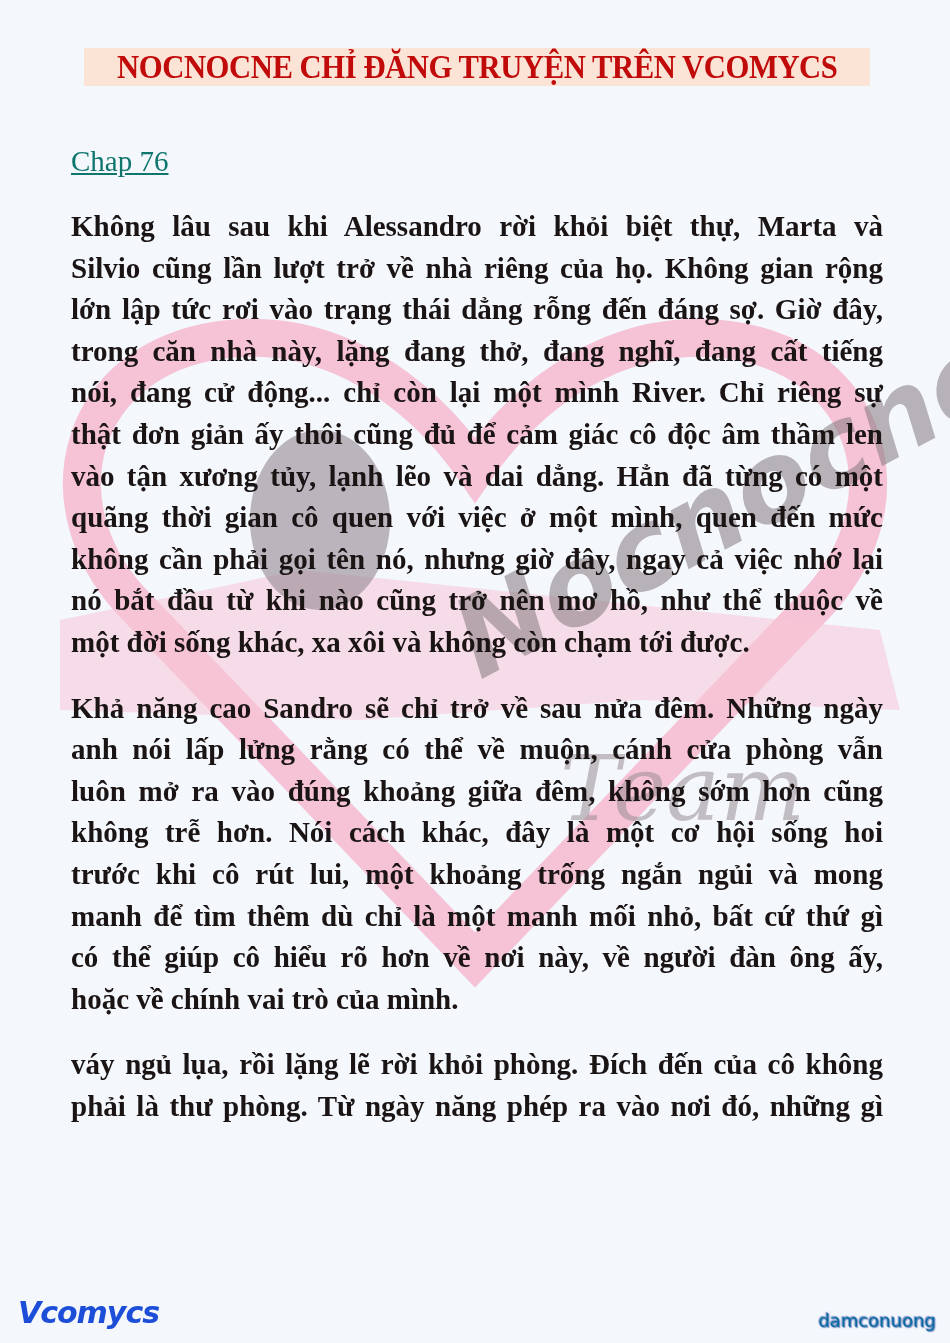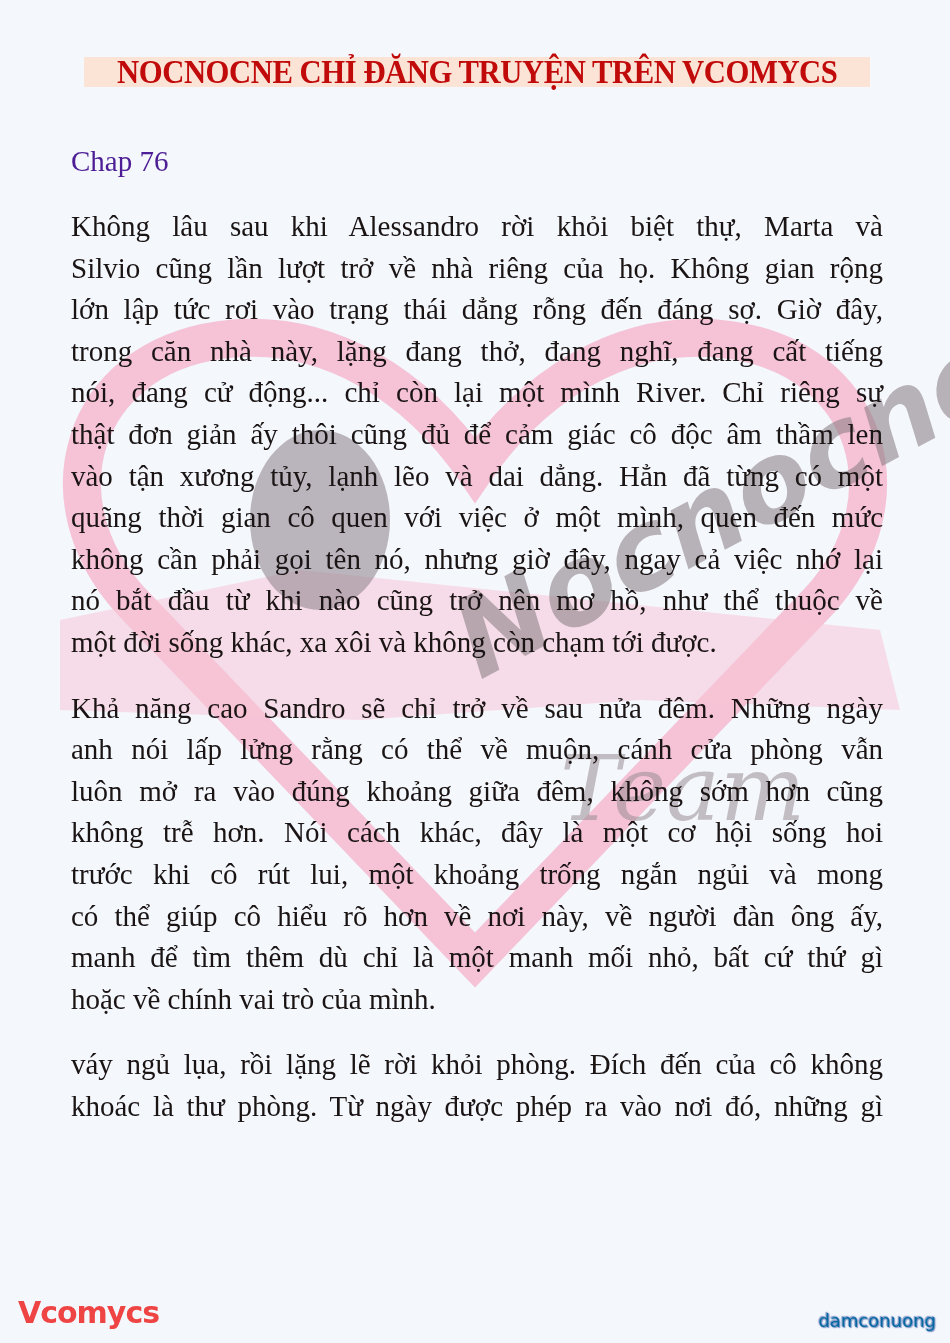--- a/index.html
+++ b/index.html
@@ -3,44 +3,44 @@
 <meta charset="utf-8">
 <style>
   html, body { margin: 0; padding: 0; }
   body {
     width: 950px; height: 1343px; overflow: hidden; position: relative;
     background: #f4f7fc;
     font-family: "DejaVu Serif", "Liberation Serif", serif;
   }
   .watermark { position: absolute; left: 0; top: 300px; width: 950px; height: 700px; z-index: 0; pointer-events: none; }
   .banner {
-    position: absolute; left: 84px; top: 57px; width: 786px; height: 30px;
+    position: absolute; left: 84px; top: 48px; width: 786px; height: 38px;
     background: #fbe3d6; z-index: 1;
     display: flex; align-items: center; justify-content: center;
   }
   .banner-text {
     font-family: "Liberation Serif", serif; font-weight: bold;
     color: #c10a0a; font-size: 33px; letter-spacing: -0.5px; transform: scaleX(0.93);
     white-space: nowrap;
   }
   .content { position: absolute; left: 71px; top: 140px; width: 812px; z-index: 1; }
   .chapter {
-    font-family: "Liberation Serif", serif; font-size: 29px; color: #4c1d95;
-    margin: 0 0 24px 0; line-height: 42px;
+    font-family: "Liberation Serif", serif; font-size: 29px; color: #0f766e;
+    margin: 0 0 24px 0; line-height: 42px; text-decoration: underline;
   }
   .para {
     font-family: "Liberation Serif", serif; font-size: 29px; line-height: 41.6px;
-    color: #1a1414; text-align: justify; margin: 0 0 24px 0;
+    color: #1a1414; text-align: justify; margin: 0 0 24px 0; font-weight: bold;
   }
   .para .ln { display: block; text-align-last: justify; white-space: nowrap; }
   .para .ln.last { text-align-last: left; }
   .footer-logo {
     position: absolute; left: 18px; top: 1295px; z-index: 1;
-    font-family: "DejaVu Sans", sans-serif; font-weight: bold;
-    font-size: 30px; color: #ef4444; letter-spacing: -1px;
+    font-family: "DejaVu Sans", sans-serif; font-style: italic; font-weight: bold;
+    font-size: 30px; color: #1d4ed8; letter-spacing: -1px;
   }
   .footer-credit {
     position: absolute; right: 14px; top: 1310px; z-index: 1;
     font-family: "DejaVu Sans", sans-serif; font-size: 18px; color: #0369a1;
     text-shadow: 0 0 2px #7d93c4, 1px 1px 1px #7d93c4, -1px -1px 1px #7d93c4;
   }
 </style>
 </head>
 <body>
 
@@ -72,25 +72,25 @@
     <span class="ln">nó bắt đầu từ khi nào cũng trở nên mơ hồ, như thể thuộc về</span>
     <span class="ln last">một đời sống khác, xa xôi và không còn chạm tới được.</span>
   </div>
 
   <div class="para">
     <span class="ln">Khả năng cao Sandro sẽ chỉ trở về sau nửa đêm. Những ngày</span>
     <span class="ln">anh nói lấp lửng rằng có thể về muộn, cánh cửa phòng vẫn</span>
     <span class="ln">luôn mở ra vào đúng khoảng giữa đêm, không sớm hơn cũng</span>
     <span class="ln">không trễ hơn. Nói cách khác, đây là một cơ hội sống hoi</span>
     <span class="ln">trước khi cô rút lui, một khoảng trống ngắn ngủi và mong</span>
+    <span class="ln">manh để tìm thêm dù chỉ là một manh mối nhỏ, bất cứ thứ gì</span>
     <span class="ln">có thể giúp cô hiểu rõ hơn về nơi này, về người đàn ông ấy,</span>
-    <span class="ln">manh để tìm thêm dù chỉ là một manh mối nhỏ, bất cứ thứ gì</span>
     <span class="ln last">hoặc về chính vai trò của mình.</span>
   </div>
 
   <div class="para">
     <span class="ln">váy ngủ lụa, rồi lặng lẽ rời khỏi phòng. Đích đến của cô không</span>
-    <span class="ln">khoác là thư phòng. Từ ngày được phép ra vào nơi đó, những gì</span>
+    <span class="ln">phải là thư phòng. Từ ngày năng phép ra vào nơi đó, những gì</span>
   </div>
 </div>
 
 <div class="footer-logo">Vcomycs</div>
 <div class="footer-credit">damconuong</div>
 
 </body></html>

